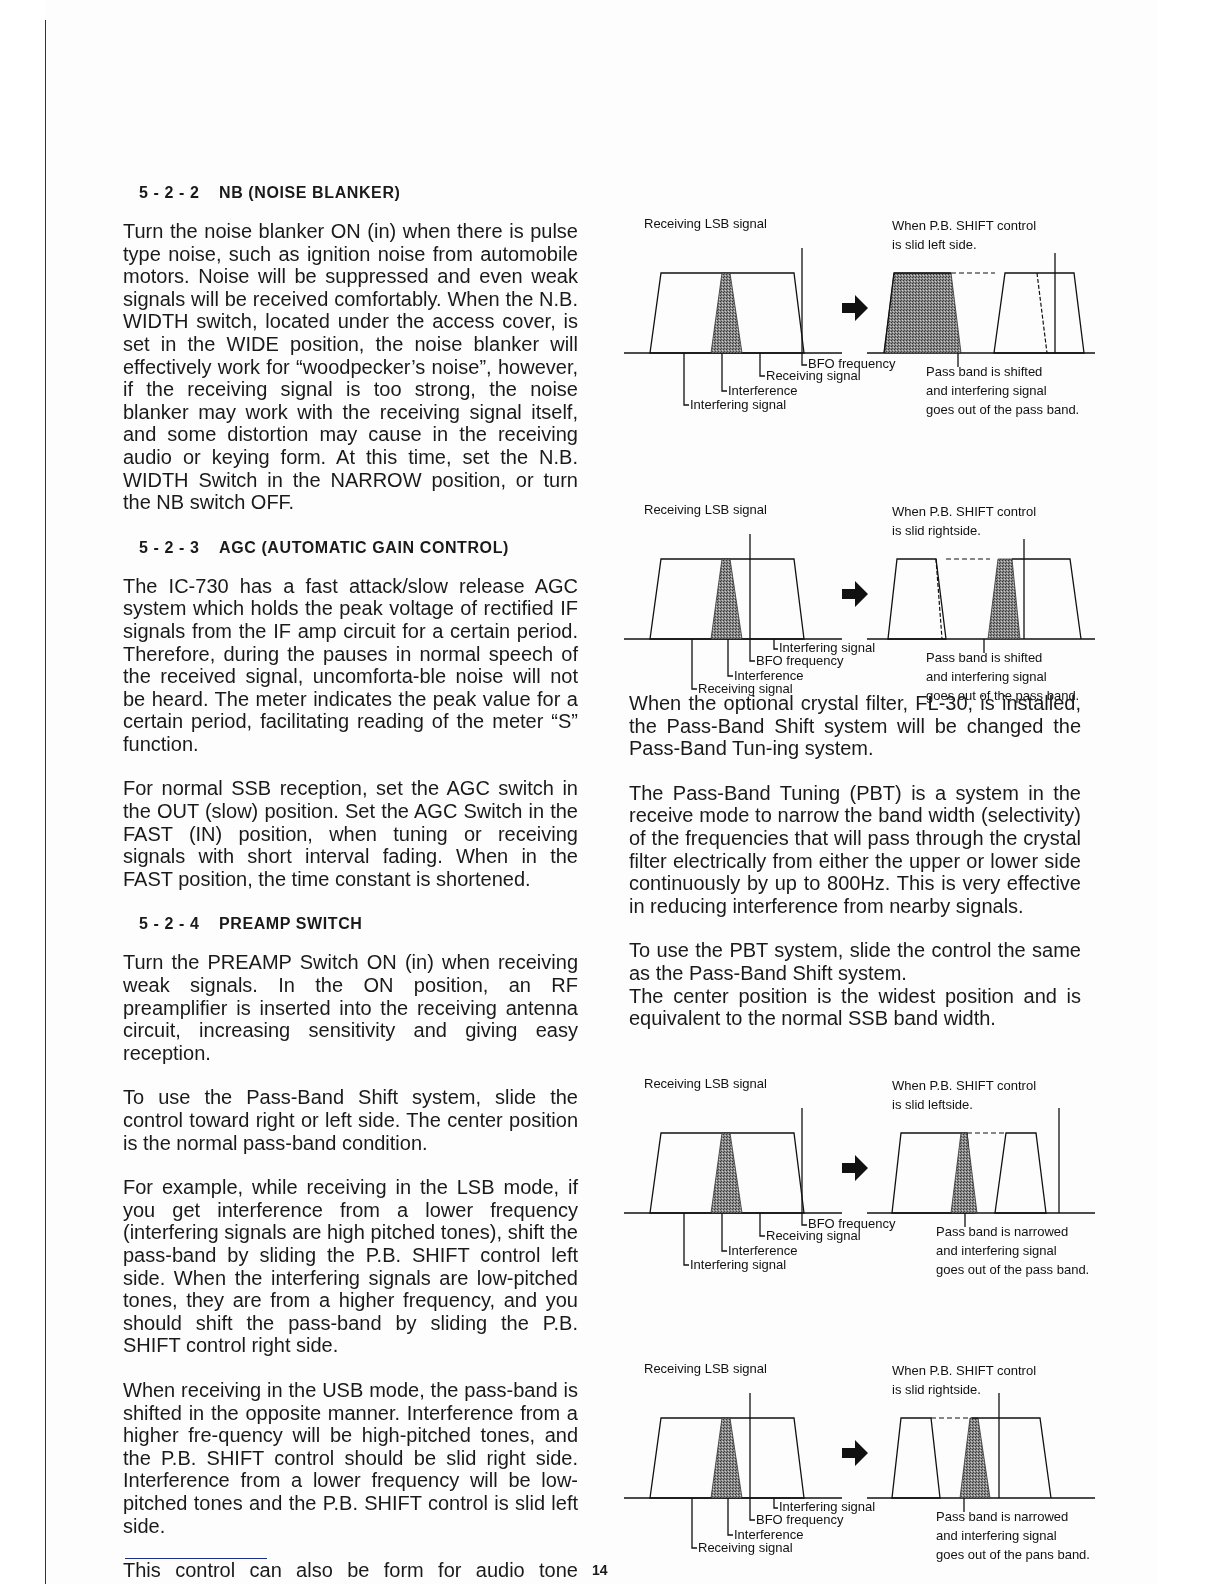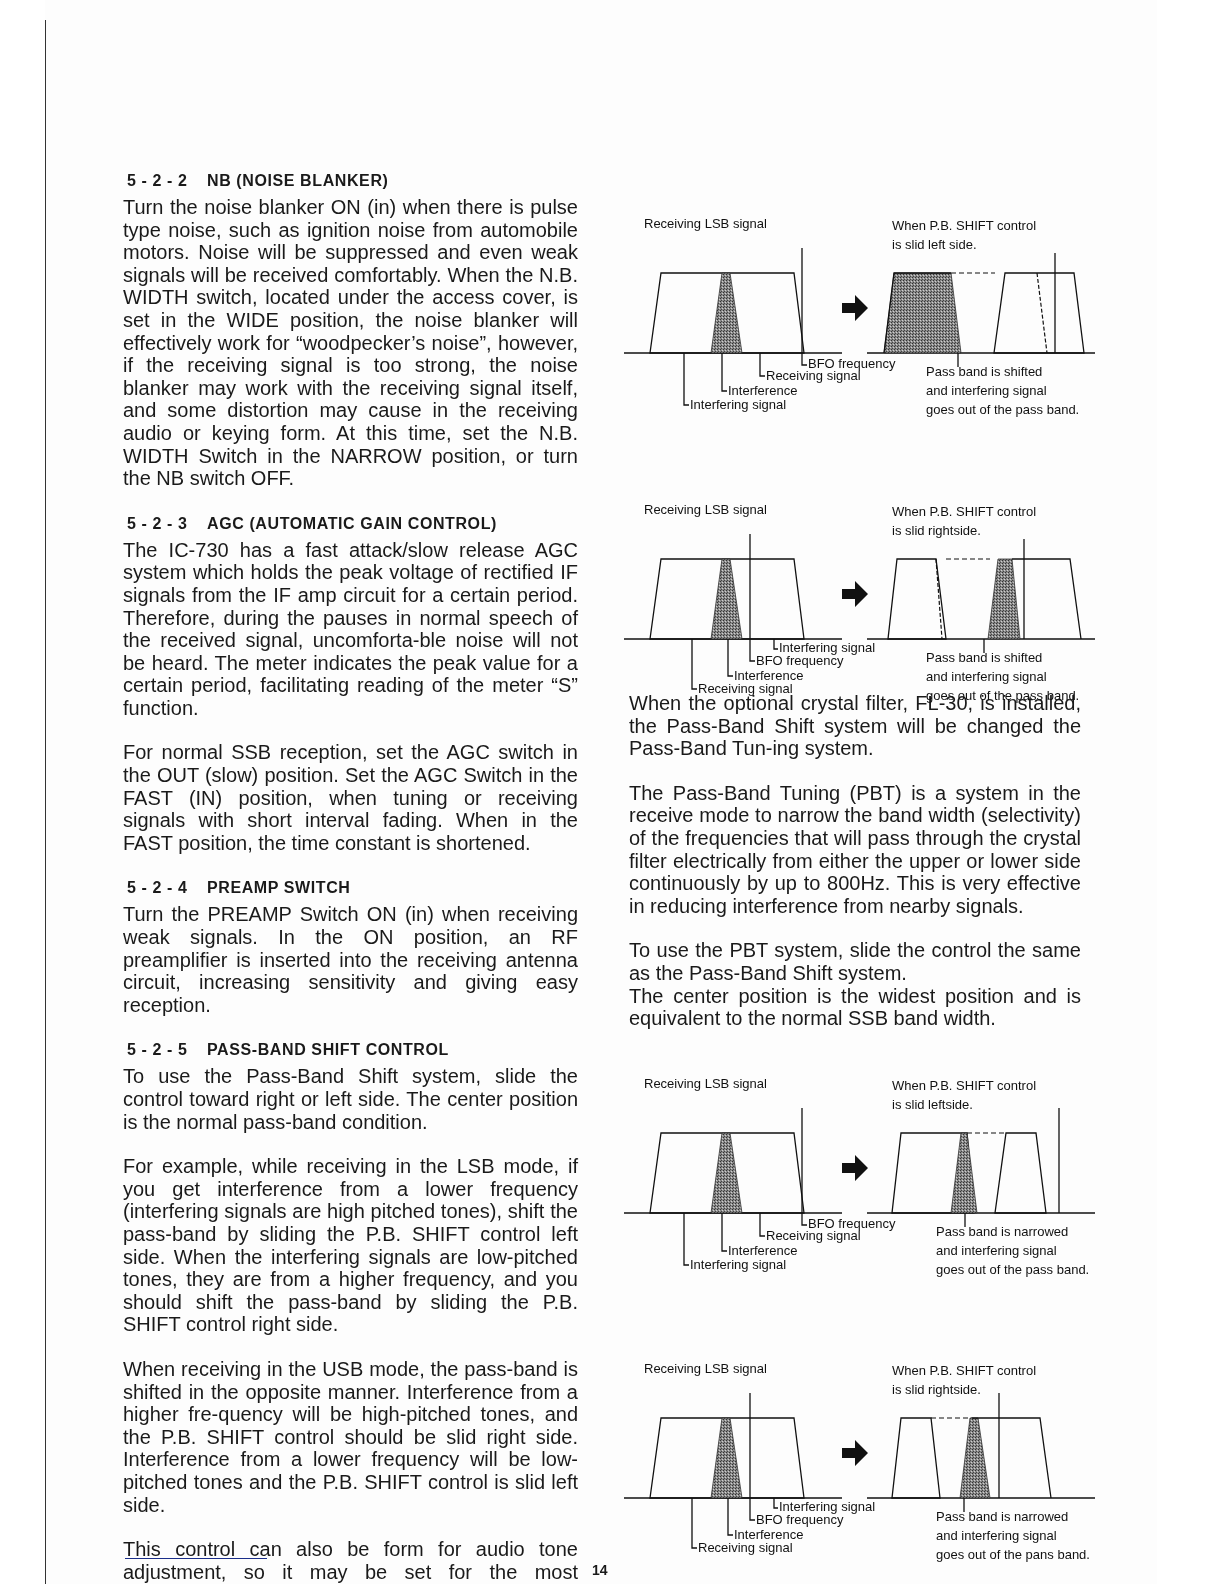--- a/index.html
+++ b/index.html
@@ -5,21 +5,21 @@
   html, body { margin: 0; padding: 0; }
   body {
     width: 1224px; height: 1584px; position: relative; overflow: hidden;
     background: #ffffff; color: #1a1a1a;
     font-family: "Liberation Sans", "DejaVu Sans", sans-serif;
   }
   .page-bg { position: absolute; left: 45px; top: 0; width: 1112px; height: 1584px; background: #fdfdfd; }
   .binding-line { position: absolute; left: 45px; top: 20px; width: 1px; height: 1564px; background: #333; }
   .col-left { position: absolute; left: 123px; top: 165px; width: 455px; }
   .col-right-text { position: absolute; left: 629px; top: 692px; width: 452px; }
-  .heading { font-weight: bold; font-size: 16px; letter-spacing: 0.6px; line-height: 23px; margin: 4px; }
+  .heading { font-weight: bold; font-size: 16px; letter-spacing: 0.6px; line-height: 23px; margin: 16px; }
   .heading .num { display: inline-block; width: 80px; }
   .para { font-size: 20px; line-height: 22.6px; margin: 0 0 22px 0; text-align: justify; }
   .section { margin-bottom: 0; }
   .diagram { position: absolute; margin-top: 28px; }
   .diagram svg { display: block; }
   .diagram svg text { font-family: "Liberation Sans", sans-serif; font-size: 13px; fill: #111; }
   .footnote-rule { position: absolute; left: 125px; top: 1558px; width: 142px; height: 1px; background: #1a2e8a; }
   .page-number { position: absolute; left: 592px; top: 1562px; font-size: 14px; font-weight: bold; text-align: center; }
 </style>
 </head>
@@ -36,21 +36,20 @@
   <div class="section">
     <h2 class="heading"><span class="num">5 - 2 - 3</span><span>AGC (AUTOMATIC GAIN CONTROL)</span></h2>
     <p class="para">The IC-730 has a fast attack/slow release AGC system which holds the peak voltage of rectified IF signals from the IF amp circuit for a certain period.  Therefore, during the pauses in normal speech of the received signal, uncomforta-ble noise will not be heard.  The meter indicates the peak value for a certain period, facilitating reading of the meter “S” function.</p>
     <p class="para">For normal SSB reception, set the AGC switch in the OUT (slow) position.  Set the AGC Switch in the FAST (IN) position, when tuning or receiving signals with short interval fading.  When in the FAST position, the time constant is shortened.</p>
   </div>
   <div class="section">
     <h2 class="heading"><span class="num">5 - 2 - 4</span><span>PREAMP SWITCH</span></h2>
     <p class="para">Turn the PREAMP Switch ON (in) when receiving weak signals.  In the ON position, an RF preamplifier is inserted into the receiving antenna circuit, increasing sensitivity and giving easy reception.</p>
   </div>
   <div class="section">
-    <h2 class="heading"><span class="num">5 - 2 - 5</span><span>PASS-BAND SHIFT CONTROL</span></h2>
     <p class="para">To use the Pass-Band Shift system, slide the control toward right or left side.  The center position is the normal pass-band condition.</p>
     <p class="para">For example, while receiving in the LSB mode, if you get interference from a lower frequency (interfering signals are high pitched tones), shift the pass-band by sliding the P.B. SHIFT control left side.  When the interfering signals are low-pitched tones, they are from a higher frequency, and you should shift the pass-band by sliding the P.B. SHIFT control right side.</p>
     <p class="para">When receiving in the USB mode, the pass-band is shifted in the opposite manner.  Interference from a higher fre-quency will be high-pitched tones, and the P.B. SHIFT control should be slid right side.  Interference from a lower frequency will be low-pitched tones and the P.B. SHIFT control is slid left side.</p>
     <p class="para">This control can also be form for audio tone adjustment, so it may be set for the most comfortable reception.</p>
   </div>
 </div>
 
 <div class="col-right-text">
   <p class="para">When the optional crystal filter, FL-30, is installed, the Pass-Band Shift system will be changed the Pass-Band Tun-ing system.</p>
   <p class="para">The Pass-Band Tuning (PBT) is a system in the receive mode to narrow the band width (selectivity) of the frequencies that will pass through the crystal filter electrically from either the upper or lower side continuously by up to 800Hz. This is very effective in reducing interference from nearby signals.</p>

